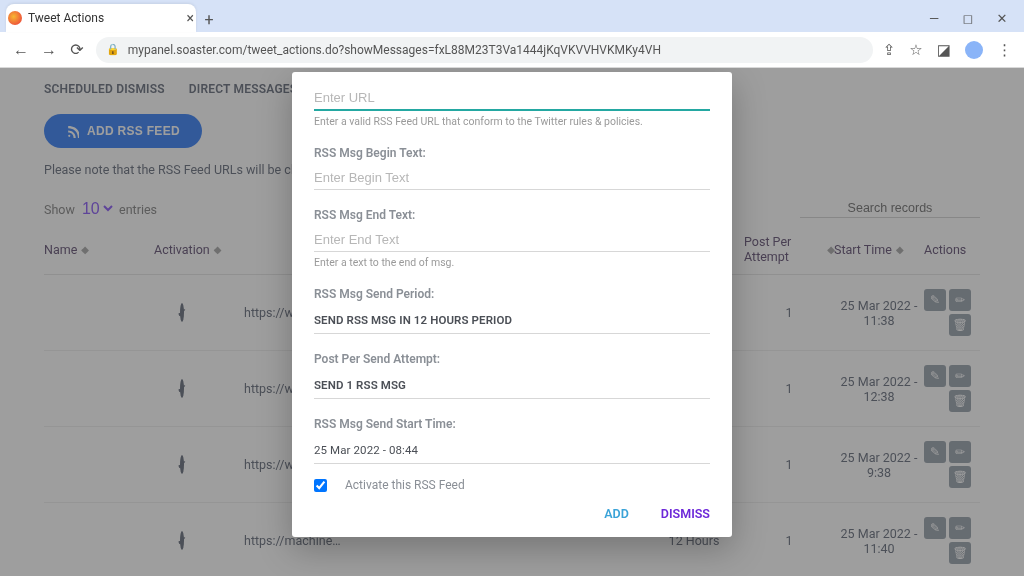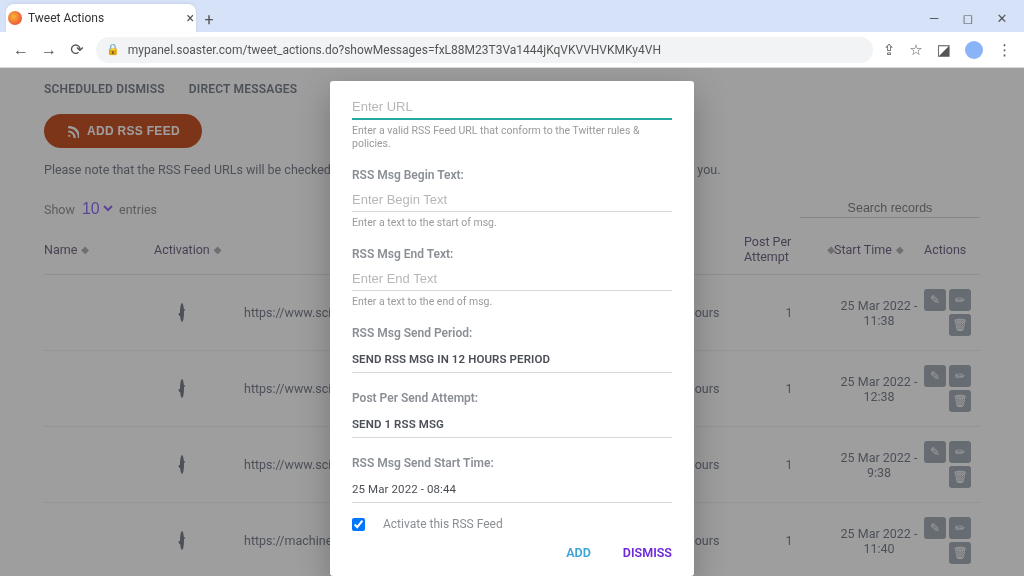--- a/index.html
+++ b/index.html
@@ -21,21 +21,21 @@
   .addr { flex: 1; display: flex; align-items: center; gap: 8px; background: #f1f3f4; border-radius: 14px; height: 26px; padding: 0 10px; font-size: 12px; color: #555; }
   .addr .lock { font-size: 11px; }
   .tbicons { display: flex; gap: 14px; color: #555; font-size: 15px; align-items: center; }
   .avatar-circ { width: 18px; height: 18px; border-radius: 50%; background: #8ab4f8; }
   
   .page { position: relative; height: calc(576px - 32px - 36px); overflow: hidden; }
   .page-inner { padding: 14px 44px; color: #6b7280; position: relative; }
   .dim-overlay { position: absolute; inset: 0; background: rgba(40,40,40,.45); }
   .tabs-row { display: flex; gap: 24px; font-size: 12px; font-weight: 600; color: #6b7280; margin-bottom: 18px; letter-spacing: .2px; }
   .btn-teal {
-    background: #c2410c; color: #fff; border: none; border-radius: 22px;
+    background: #3b82f6; color: #fff; border: none; border-radius: 22px;
     padding: 10px 22px; font-size: 12px; font-weight: 600; display: inline-flex;
     align-items: center; gap: 8px; letter-spacing: .3px;
   }
   .btn-teal svg { width: 13px; height: 13px; fill: #fff; }
   .note { font-size: 12.5px; color: #6b7280; margin: 14px 0 22px; }
   .tbl-head, .tbl-row { display: grid; grid-template-columns: 110px 90px 400px 100px 90px 90px 80px; align-items: center; font-size: 12.5px; }
   .tbl-head { color: #657; border-bottom: 1px solid #e6e6e6; padding: 10px 0; }
   .tbl-head .h { display: flex; align-items: center; gap: 4px; }
   .sort { font-size: 10px; color: #aaa; letter-spacing: -1px; }
   .tbl-top { display: flex; justify-content: space-between; align-items: center; font-size: 12.5px; color: #888; margin-bottom: 6px; }
@@ -43,22 +43,22 @@
   .search-in { border: none; border-bottom: 1px solid #d5d5d5; background: transparent; font-size: 12.5px; width: 180px; text-align: center; color: #aaa; padding: 2px; }
   .tbl-row { padding: 14px 0; border-bottom: 1px solid #efefef; }
   .tbl-row .url { color: #6b7280; overflow: hidden; white-space: nowrap; }
   .tbl-row .center { text-align: center; }
   .check-ic { width: 20px; height: 20px; border: 2px solid #6b7280; border-radius: 50%; position: relative; margin-left: 26px; }
   .check-ic::after { content: "✓"; position: absolute; inset: 0; display: flex; align-items: center; justify-content: center; font-size: 12px; font-weight: 700; color: #6b7280; }
   .act-col { display: flex; gap: 3px; flex-wrap: wrap; width: 62px; }
   .act-btn { width: 22px; height: 22px; background: #9aa4ae; border-radius: 3px; display: flex; align-items: center; justify-content: center; color: #fff; font-size: 12px; }
   
   .modal {
-    position: absolute; top: 13px; left: 50%; transform: translateX(-50%);
-    width: 364px; background: #fff; border-radius: 3px;
+    position: absolute; top: 4px; left: 50%; transform: translateX(-50%);
+    width: 440px; background: #fff; border-radius: 3px;
     box-shadow: 0 12px 34px rgba(0,0,0,.26); padding: 14px 22px 16px;
     z-index: 10;
   }
   .m-input { width: 100%; border: none; border-bottom: 1px solid #d7d7d7; font-size: 13px; padding: 4px 0; outline: none; }
   .m-input.first { border-bottom: 2px solid #24a8a2; color: #b7b7b7; }
   .m-input::placeholder { color: #b7b7b7; }
   .helper { font-size: 10.5px; color: #9a9a9a; margin-top: 4px; }
   .f-label { font-size: 12px; font-weight: 600; color: #8a8f96; margin-top: 18px; margin-bottom: 6px; display: block; }
   .m-val { width: 100%; border: none; border-bottom: 1px solid #d7d7d7; font-size: 11.5px; font-weight: 600; color: #4b4f56; padding: 6px 0; letter-spacing: .1px; }
   .m-check { margin-top: 14px; font-size: 12px; color: #8a8f96; display: flex; align-items: center; gap: 18px; }
@@ -210,21 +210,20 @@
   </div>
 
   <div class="dim-overlay"></div>
 
   <div class="modal">
     <input class="m-input first" placeholder="Enter URL" style="">
     <div class="helper">Enter a valid RSS Feed URL that conform to the Twitter rules &amp; policies.</div>
 
     <span class="f-label">RSS Msg Begin Text:</span>
     <input class="m-input" placeholder="Enter Begin Text" style="">
-    <div class="helper">Enter a text to the start of msg.</div>
 
     <span class="f-label">RSS Msg End Text:</span>
     <input class="m-input" placeholder="Enter End Text" style="">
     <div class="helper">Enter a text to the end of msg.</div>
 
     <span class="f-label">RSS Msg Send Period:</span>
     <div class="m-val">SEND RSS MSG IN 12 HOURS PERIOD</div>
 
     <span class="f-label">Post Per Send Attempt:</span>
     <div class="m-val">SEND 1 RSS MSG</div>

